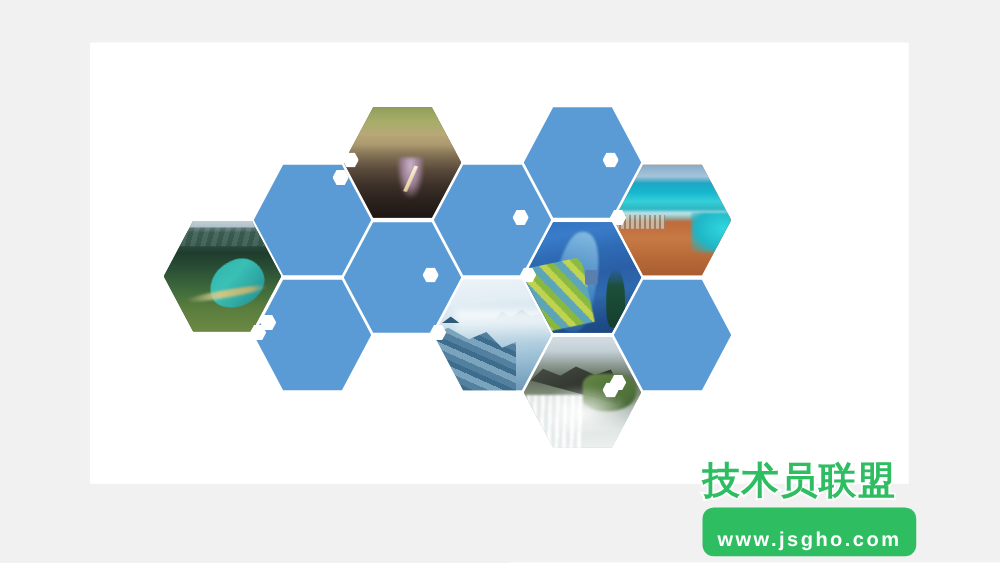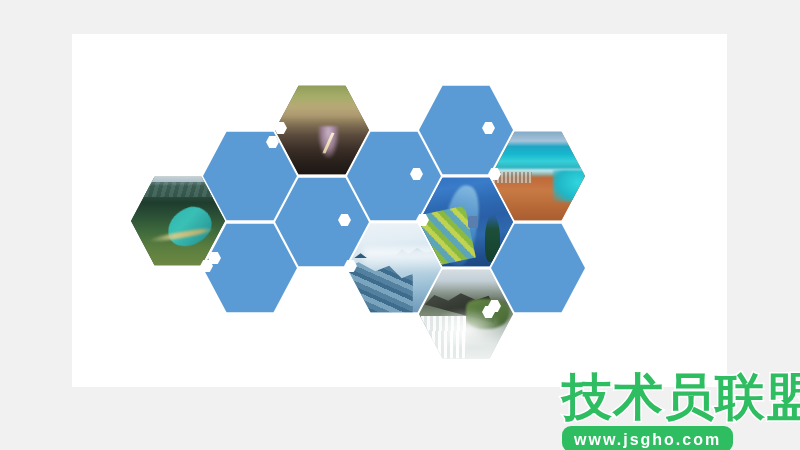--- a/index.html
+++ b/index.html
@@ -208,39 +208,39 @@
   }
 
   
   #watermark{
     position:absolute;
     left:562px; top:372px;
     width:215px; height:70px;
     z-index:40;
   }
   #wm-cn{
-    font-size:50px;
+    font-size:30px;
     font-weight:bold;
     letter-spacing:1px;
     line-height:1;
     -webkit-text-stroke:3px #ffffff;
     paint-order:stroke fill;
     color:#2fbd62;
     white-space:nowrap;
-    font-family:Liberation Sans, sans-serif;
+    font-family:Liberation Mono, monospace;
   }
   #wm-url{
     margin-top:4px;
     display:inline-block;
     background:#2fbd62;
     color:#ffffff;
     font-size:16px;
     font-weight:bold;
     letter-spacing:2px;
-    padding:5px 12px 3px 12px;
+    padding:18px 12px 3px 12px;
     border-radius:9px;
     white-space:nowrap;
     font-family:"Liberation Sans", sans-serif;
   }
 </style>
 </head>
 <body>
 
 <div id="slide-canvas">
 

